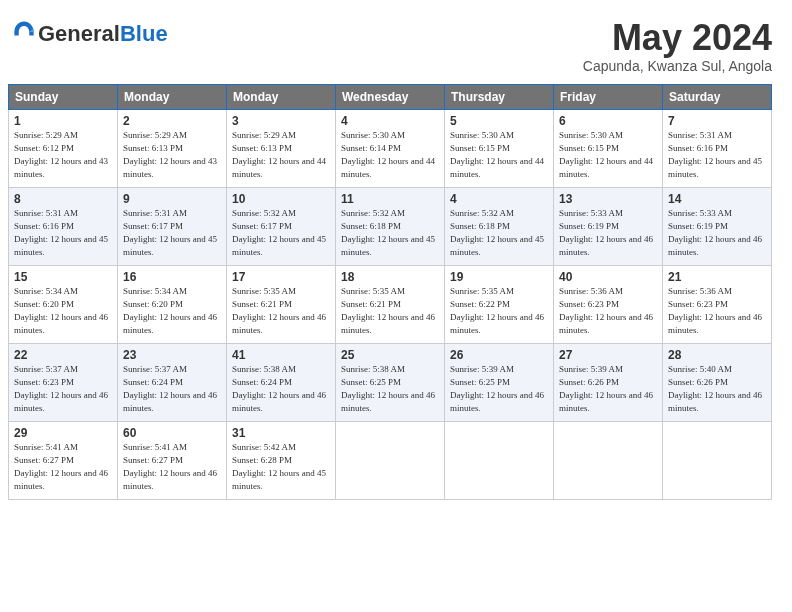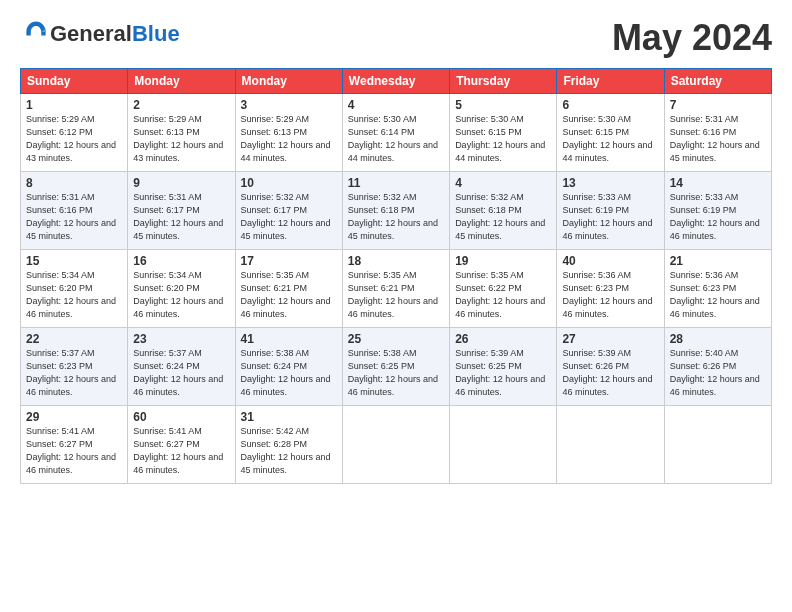--- a/index.html
+++ b/index.html
@@ -6,21 +6,21 @@
     body {
       width: 792px;
       height: 612px;
       font-family: Arial, sans-serif;
       background: #fff;
       overflow: hidden;
     }
     .page {
       width: 792px;
       height: 612px;
-      padding: 18px 20px 12px 20px;
+      padding: 18px 20px 12px 8px;
     }
     .header {
       display: flex;
       justify-content: space-between;
       align-items: flex-start;
       margin-bottom: 10px;
     }
     .logo {
       display: flex;
       align-items: center;
@@ -49,21 +49,21 @@
     .location {
       font-size: 14px;
       color: #555;
     }
     table {
       width: 100%;
       border-collapse: collapse;
       table-layout: fixed;
     }
     thead tr th {
-      background: #ef4444;
+      background: #737373;
       color: #fff;
       font-size: 12px;
       font-weight: bold;
       text-align: left;
       padding: 5px 6px;
       border: 1px solid #1a6fc4;
     }
     tbody tr td {
       border: 1px solid #ccc;
       vertical-align: top;
@@ -79,20 +79,21 @@
     .day-num {
       font-size: 12px;
       font-weight: bold;
       display: block;
       margin-bottom: 1px;
     }
     .day-info {
       font-size: 9px;
       line-height: 1.45;
       color: #333;
+      font-family: Liberation Serif, serif;
     }
     .empty-cell {
       background: #fff !important;
     }
   </style>
 </head>
 <body>
 
 <div class="page">
   <div class="header">
@@ -105,20 +106,21 @@
         </svg>
       </div>
       <div>
         <div class="logo-text">
           <span class="logo-general">General</span><span class="logo-blue">Blue</span>
         </div>
       </div>
     </div>
     <div class="title-block">
       <div class="month-title">May 2024</div>
+      <div class="location">Capunda, Kwanza Sul, Angola</div>
     </div>
   </div>
 
   <table>
     <thead>
       <tr>
         <th>Sunday</th>
         <th>Monday</th>
         <th>Monday</th>
         <th>Wednesday</th>

